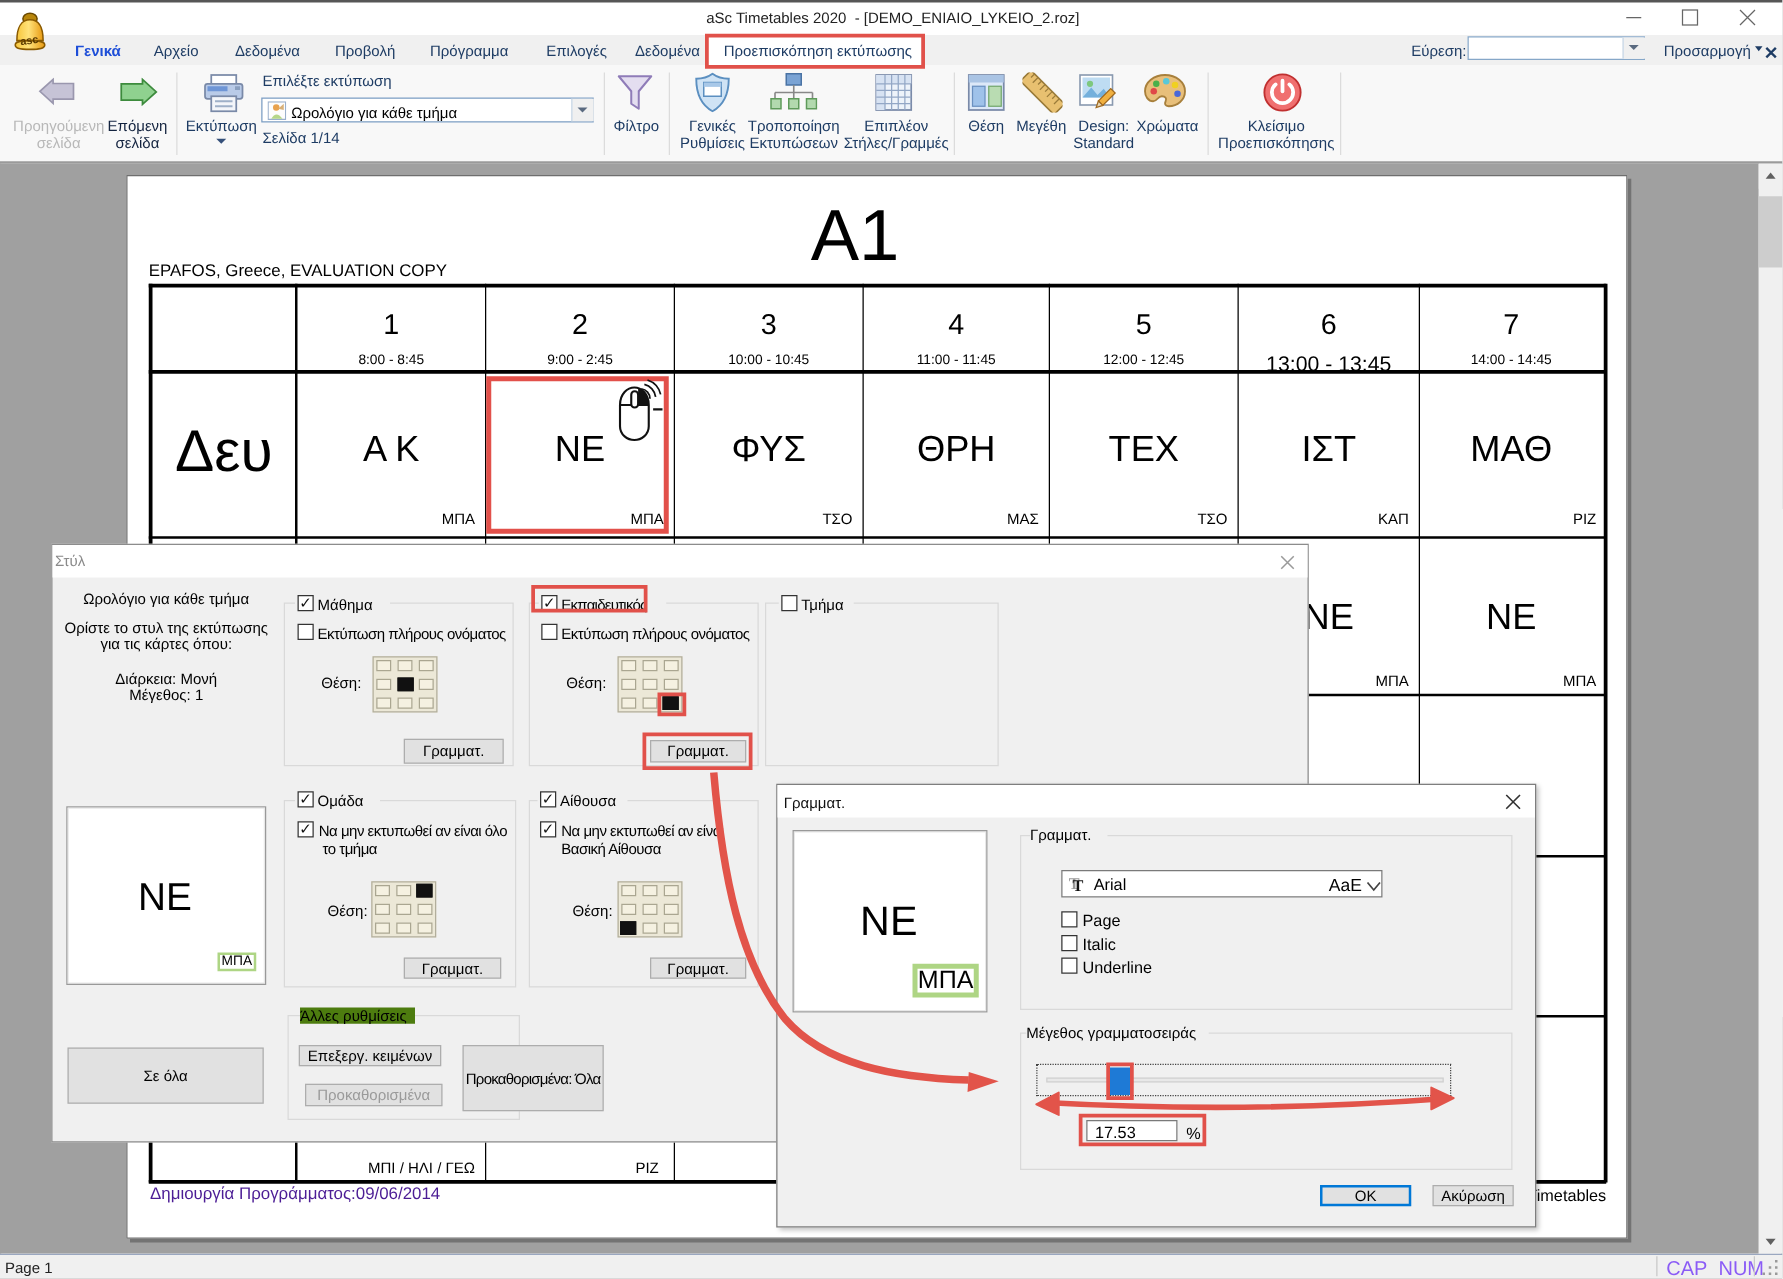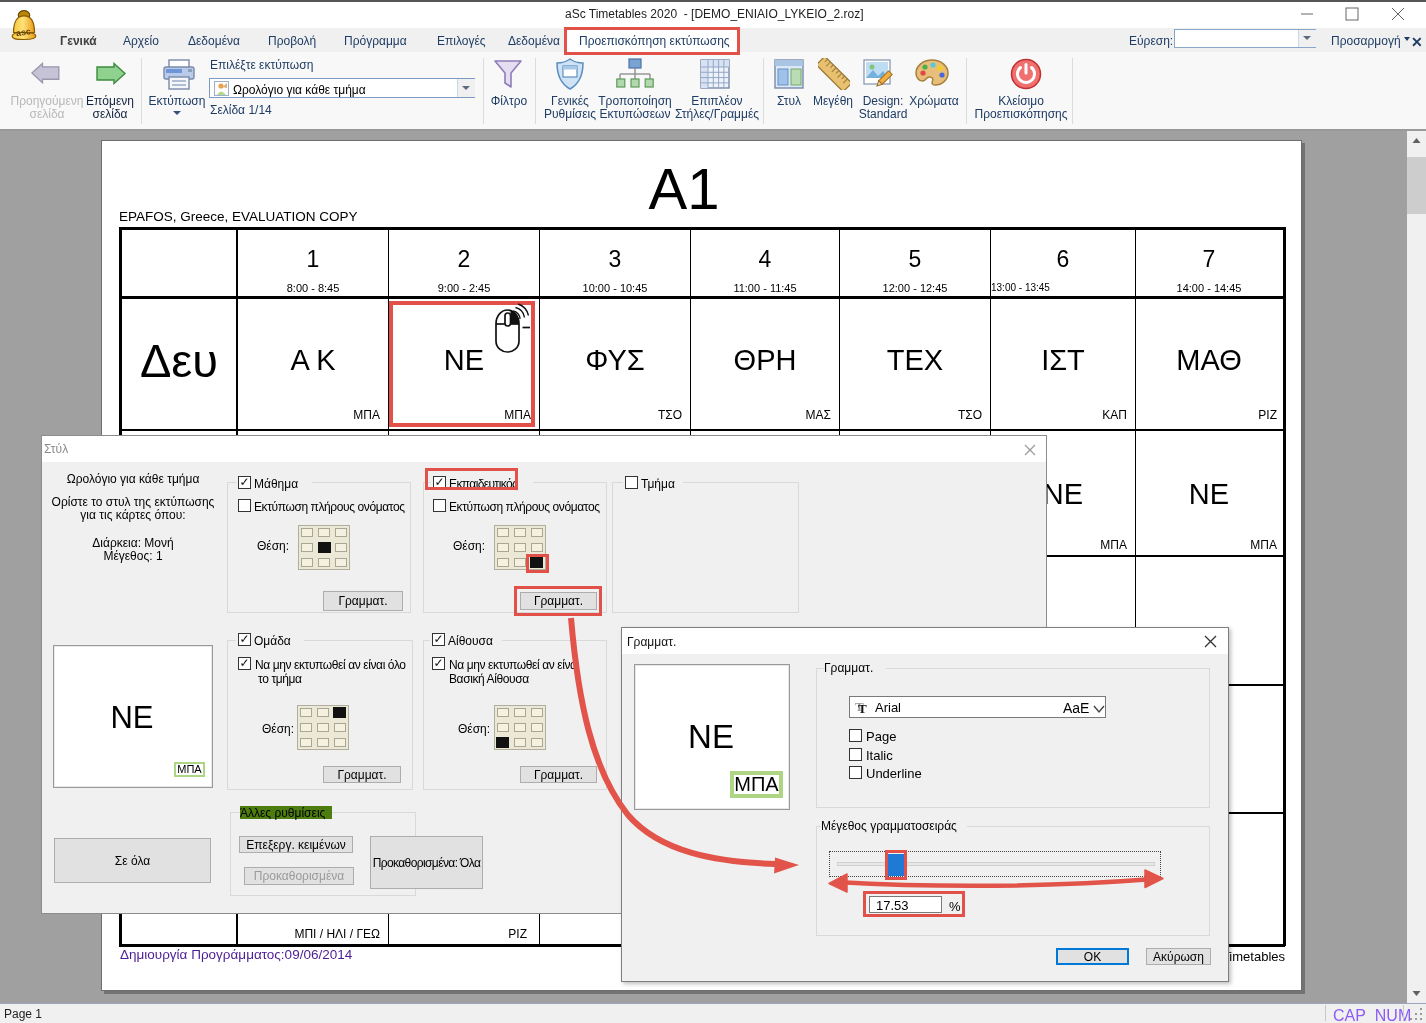--- a/index.html
+++ b/index.html
@@ -57,21 +57,21 @@
 </linearGradient>
 </defs>
 <ellipse cx="16" cy="6" rx="6.5" ry="5" fill="#b8860b" stroke="#6b4a00" stroke-width="1.4"></ellipse>
 <path d="M4 26 C4 14 8 7 16 7 C24 7 28 14 28 26 Z" fill="url(#bg1)" stroke="#8a5a00" stroke-width="1.4"></path>
 <path d="M2.5 30 C2.5 27.5 5 26 16 26 C27 26 29.5 27.5 29.5 30 C29.5 32.5 27 34 16 34 C5 34 2.5 32.5 2.5 30 Z" fill="url(#bg1)" stroke="#8a5a00" stroke-width="1.4"></path>
 <text x="7" y="29" font-size="10" font-weight="bold" fill="#5a3a00" font-family="Liberation Sans" transform="rotate(-8 16 26)">asc</text>
 </svg>
 <div class="abs" style="left:0;top:0;width:1426px;height:2px;background:#565656;z-index:4"></div>
 
 <div id="menubar" class="abs"></div>
-<div class="mitem abs" style="left:60px;font-weight:bold;color:#404040">Γενικά</div>
+<div class="mitem abs" style="left:60px;font-weight:bold;color:#1d4ed8">Γενικά</div>
 <div class="mitem abs" style="left:123px">Αρχείο</div>
 <div class="mitem abs" style="left:188px">Δεδομένα</div>
 <div class="mitem abs" style="left:268px">Προβολή</div>
 <div class="mitem abs" style="left:344px">Πρόγραμμα</div>
 <div class="mitem abs" style="left:437px">Επιλογές</div>
 <div class="mitem abs" style="left:508px">Δεδομένα</div>
 <div class="abs" style="left:567px;top:28px;width:170px;height:24px;background:#fff"></div>
 <div class="mitem abs" style="left:579px">Προεπισκόπηση εκτύπωσης</div>
 <div class="abs redbox" style="left:564px;top:27px;width:176px;height:28px"></div>
 
@@ -164,21 +164,21 @@
 </svg>
 <div class="tlbl abs" style="left:662px;top:95px;width:110px">Επιπλέον<br>Στήλες/Γραμμές</div>
 <div class="tsep abs" style="left:763px"></div>
 
 <svg class="abs" style="left:774px;top:59px" width="30" height="30" viewBox="0 0 30 30">
 <rect x="1" y="1" width="28" height="28" fill="#dce8f8" stroke="#7a8aa8" stroke-width="1.4"></rect>
 <rect x="1" y="1" width="28" height="6" fill="#aac4e4"></rect>
 <rect x="4" y="10" width="10" height="16" fill="#9fc2ea" stroke="#6a90c0" stroke-width="1"></rect>
 <rect x="17" y="10" width="10" height="16" fill="#b9dcb2" stroke="#74a86e" stroke-width="1"></rect>
 </svg>
-<div class="tlbl abs" style="left:759px;top:95px;width:60px">Στυλ</div>
+<div class="tlbl abs" style="left:759px;top:95px;width:60px">Θέση</div>
 
 <svg class="abs" style="left:818px;top:58px" width="32" height="32" viewBox="0 0 32 32">
 <g transform="rotate(45 16 16)">
 <rect x="-3" y="10" width="38" height="12" fill="#e8c070" stroke="#9a7b3a" stroke-width="1.3"></rect>
 <g stroke="#9a7b3a" stroke-width="1">
 <line x1="1" y1="10" x2="1" y2="14"></line>
         <line x1="5" y1="10" x2="5" y2="16"></line>
         <line x1="9" y1="10" x2="9" y2="14"></line>
         <line x1="13" y1="10" x2="13" y2="16"></line>
         <line x1="17" y1="10" x2="17" y2="14"></line>
@@ -255,21 +255,21 @@
 <div class="abs" style="left:238px;top:282px;width:150px;text-align:center;font-size:11px">8:00 - 8:45</div>
 <div class="abs" style="left:389px;top:246px;width:150px;text-align:center;font-size:23px">2</div>
 <div class="abs" style="left:389px;top:282px;width:150px;text-align:center;font-size:11px">9:00 - 2:45</div>
 <div class="abs" style="left:540px;top:246px;width:150px;text-align:center;font-size:23px">3</div>
 <div class="abs" style="left:540px;top:282px;width:150px;text-align:center;font-size:11px">10:00 - 10:45</div>
 <div class="abs" style="left:691px;top:246px;width:148px;text-align:center;font-size:23px">4</div>
 <div class="abs" style="left:691px;top:282px;width:148px;text-align:center;font-size:11px">11:00 - 11:45</div>
 <div class="abs" style="left:840px;top:246px;width:150px;text-align:center;font-size:23px">5</div>
 <div class="abs" style="left:840px;top:282px;width:150px;text-align:center;font-size:11px">12:00 - 12:45</div>
 <div class="abs" style="left:991px;top:246px;width:144px;text-align:center;font-size:23px">6</div>
-<div class="abs" style="left:991px;top:282px;width:144px;text-align:left;font-size:10px">13:00 - 13:45</div>
+<div class="abs" style="left:991px;top:282px;width:144px;text-align:center;font-size:17px">13:00 - 13:45</div>
 <div class="abs" style="left:1136px;top:246px;width:146px;text-align:center;font-size:23px">7</div>
 <div class="abs" style="left:1136px;top:282px;width:146px;text-align:center;font-size:11px">14:00 - 14:45</div>
 
 <div class="abs" style="left:122px;top:333px;width:114px;text-align:center;font-size:47px;color:#000">Δευ</div>
 <div class="abs lesson" style="left:238px;top:344px;width:150px">Α Κ</div>
 <div class="teach abs" style="left:238px;top:408px;width:142px;text-align:right">ΜΠΑ</div>
 <div class="abs lesson" style="left:389px;top:344px;width:150px">ΝΕ</div>
 <div class="teach abs" style="left:389px;top:408px;width:142px;text-align:right">ΜΠΑ</div>
 <div class="abs lesson" style="left:540px;top:344px;width:150px">ΦΥΣ</div>
 <div class="teach abs" style="left:540px;top:408px;width:142px;text-align:right">ΤΣΟ</div>

